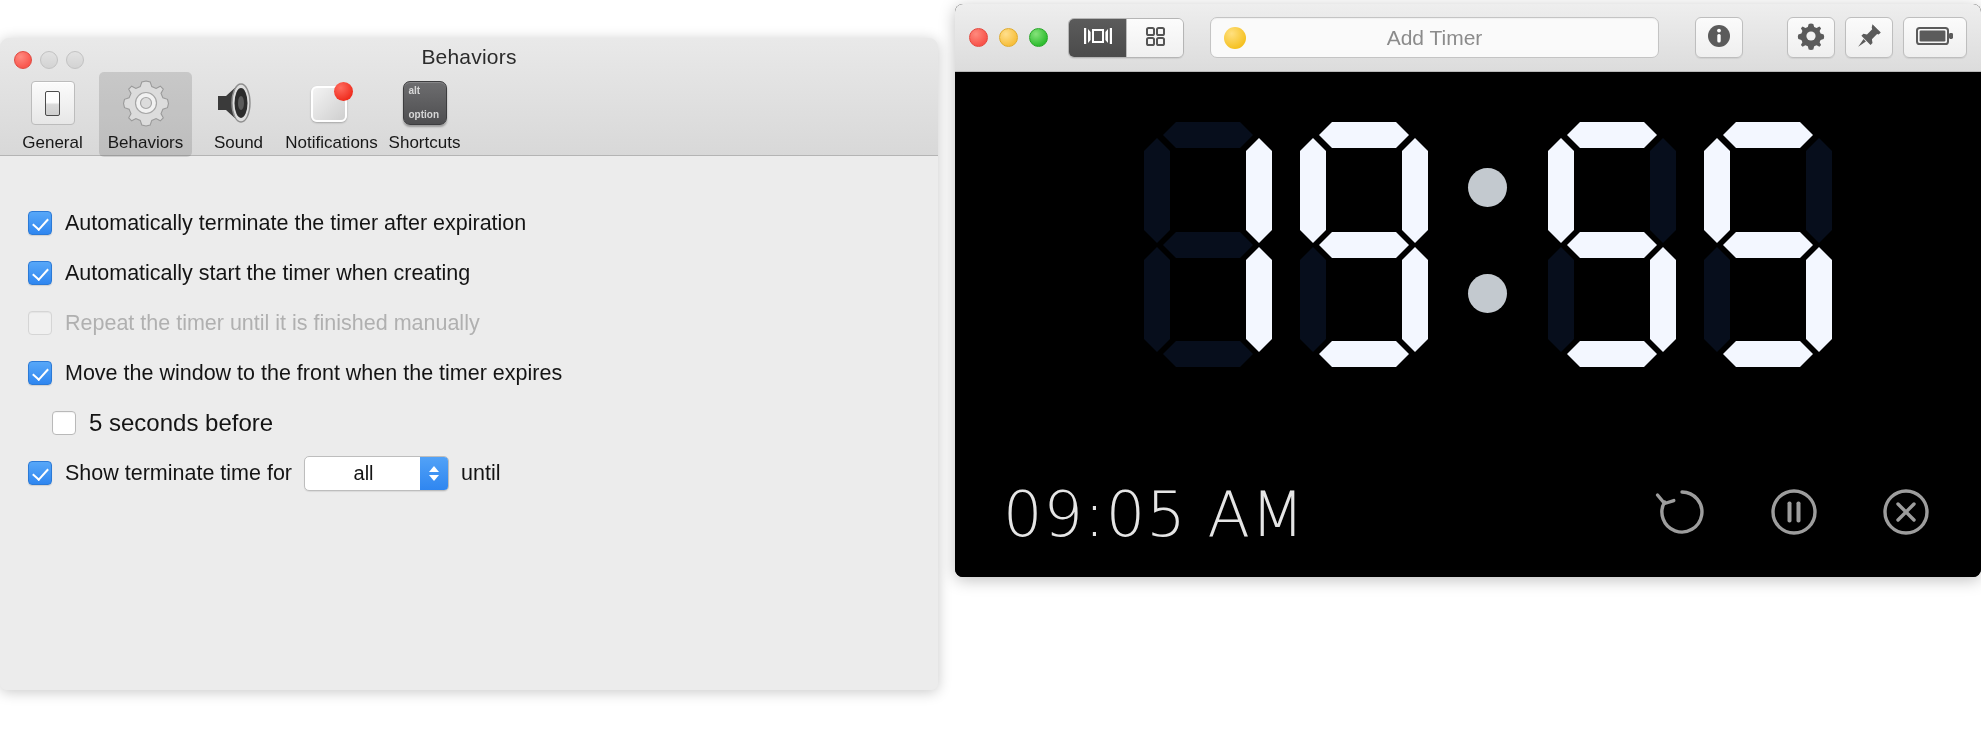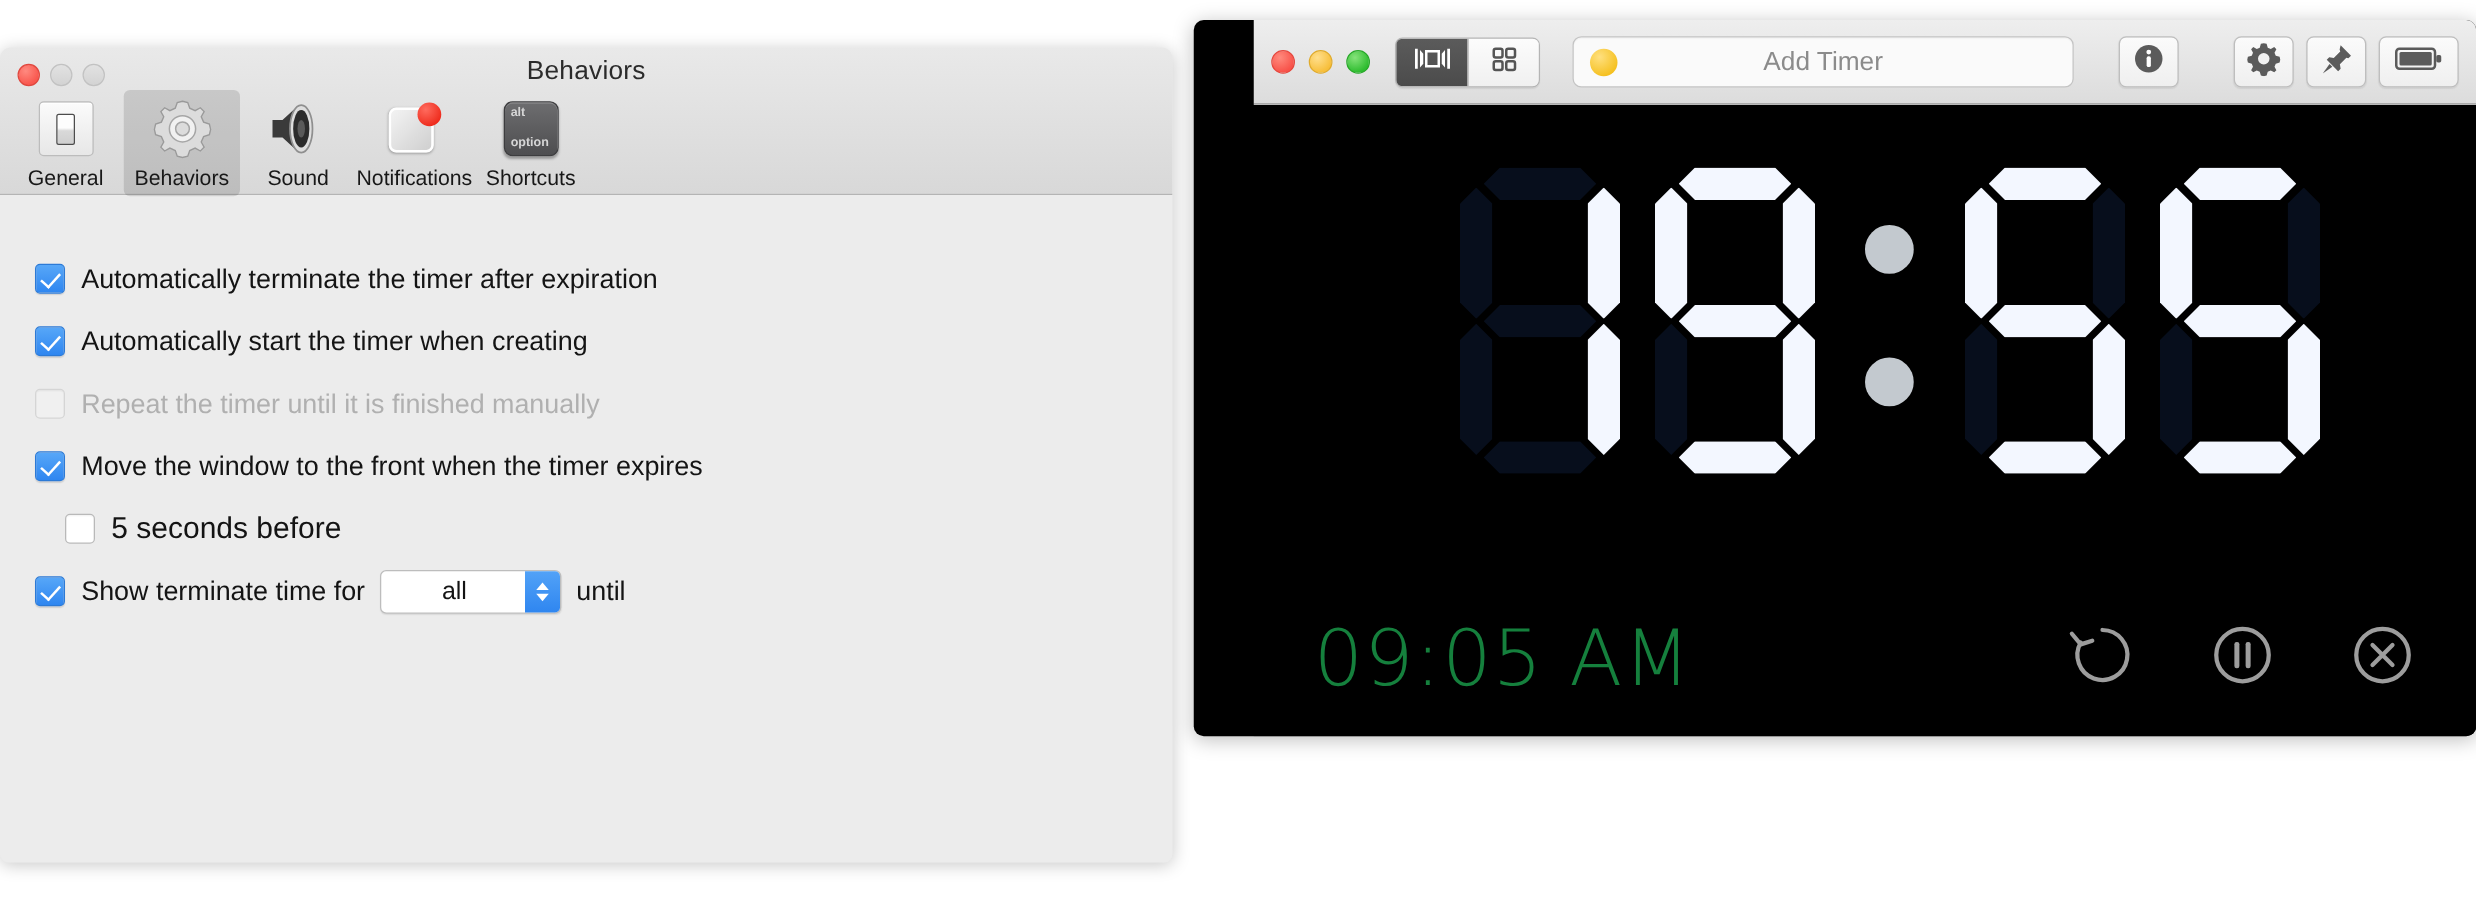--- a/index.html
+++ b/index.html
@@ -134,27 +134,26 @@
     background: linear-gradient(to bottom,#52a2f7,#2f86f0);
     border-radius: 0 4px 4px 0;
     display: flex; flex-direction: column; align-items: center; justify-content: center; gap: 3px;
   }
   .stepper .chev { width: 0; height: 0; border-left: 5px solid transparent; border-right: 5px solid transparent; }
   .stepper .up   { border-bottom: 6px solid #fff; }
   .stepper .down { border-top: 6px solid #fff; }
 
   
   .timer-window {
-    position: absolute; left: 955px; top: 16px;
+    position: absolute; left: 955px; top: 4px;
     width: 1026px; height: 573px;
     border-radius: 8px;
     overflow: hidden;
     box-shadow: 0 3px 16px rgba(0,0,0,0.25);
     background: #000;
-    padding-left: 48px;
   }
   .timer-toolbar {
     height: 68px; width: 100%;
     background: linear-gradient(to bottom,#eeeeee 0%, #dcdcdc 100%);
     border-bottom: 1px solid #b9b9b9;
     display: flex; align-items: center; padding: 0 14px; gap: 0;
   }
   .t-traffic { display:flex; gap: 11px; margin-right: 20px; }
   .t-tl { width: 19px; height: 19px; border-radius: 50%; }
   .t-tl.red    { background: radial-gradient(circle at 35% 30%,#ff8a7d,#f8534a 72%); border:1px solid #e5473d;}
@@ -226,21 +225,21 @@
   .colon { width: 92px; height: 245px; position: relative; }
   .colon i {
     position: absolute; left: 26px; width: 39px; height: 39px; border-radius: 50%;
     background: #c3c9cf;
   }
   .colon i.top { top: 46px; }
   .colon i.bot { top: 152px; }
 
   .clock-time {
     position: absolute; left: 48px; bottom: 26px;
-    font-size: 62px; color: #15803d; letter-spacing: 1px;
+    font-size: 62px; color: #e5e5e5; letter-spacing: 1px;
     font-family: "DejaVu Sans", sans-serif; font-weight: 300;
   }
   .controls { position: absolute; right: 44px; bottom: 32px; display: flex; align-items: center; gap: 50px; }
   .ctl { width: 62px; height: 62px; display:flex; align-items:center; justify-content:center; }
 </style>
 </head>
 <body>
 
 <div class="stage">
 

